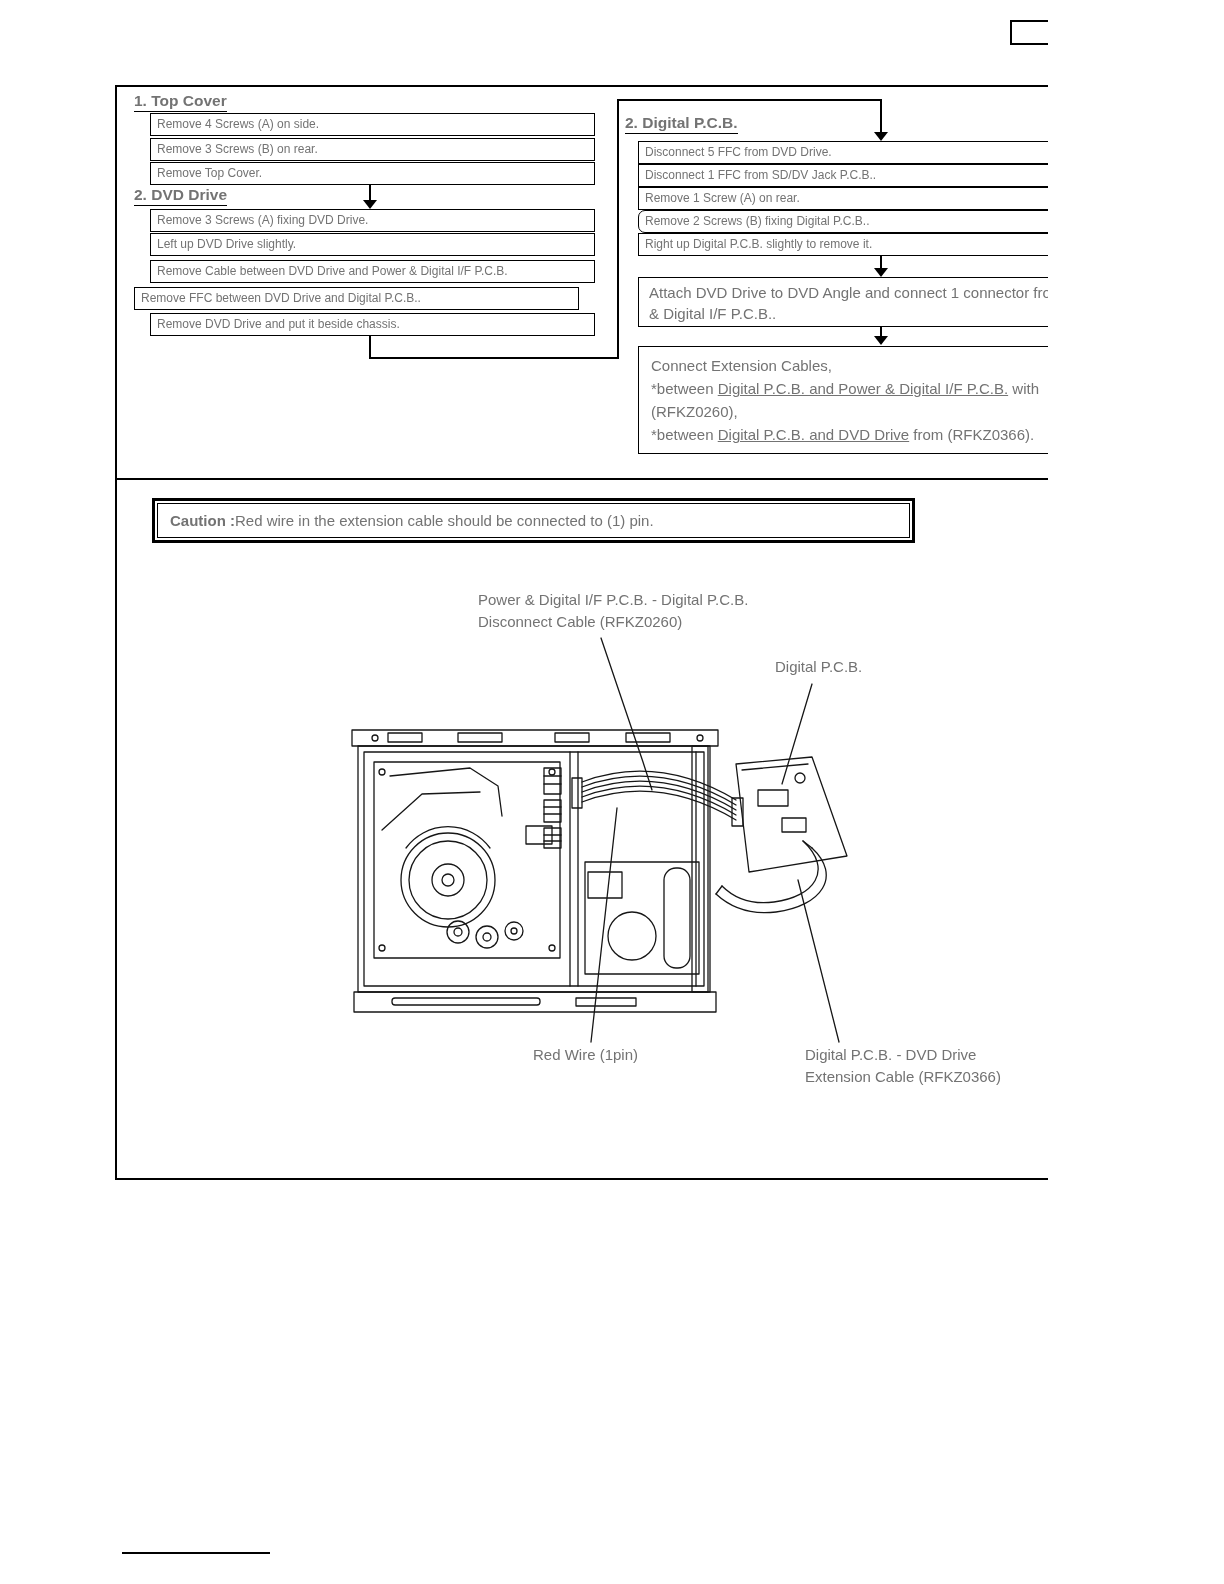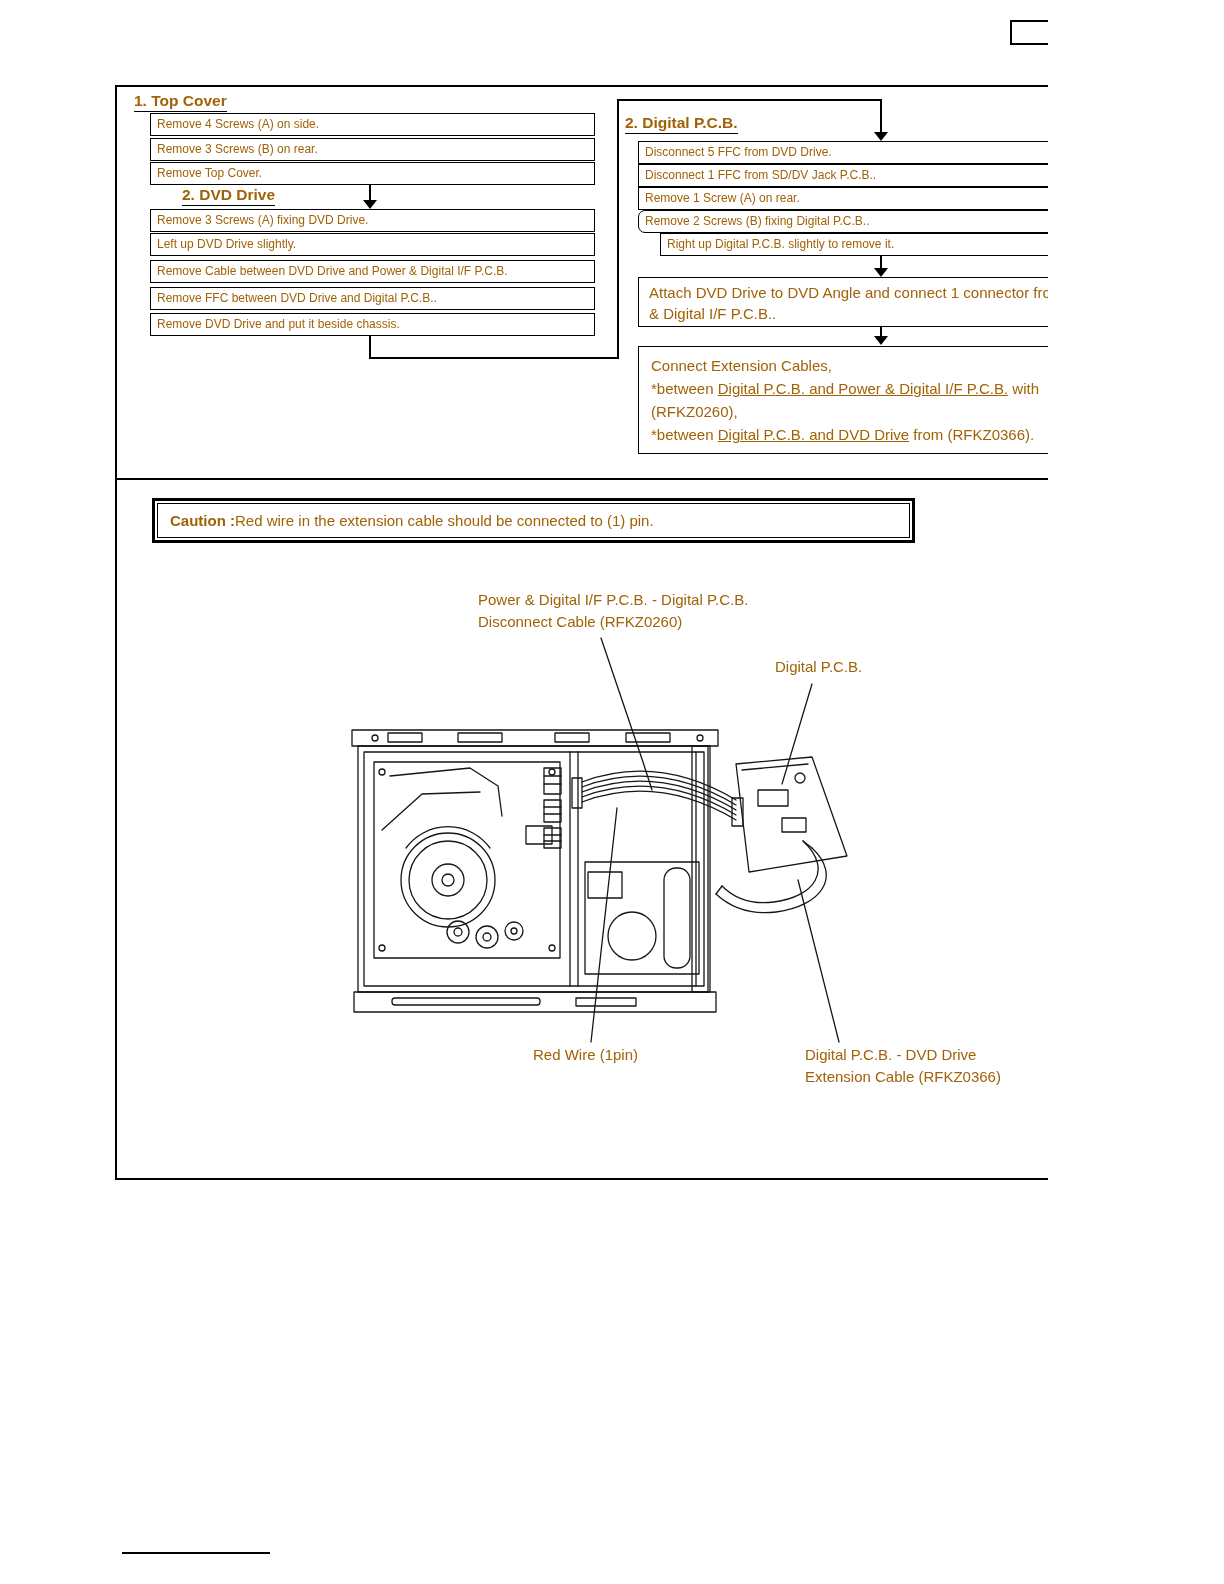--- a/index.html
+++ b/index.html
@@ -1,19 +1,19 @@
 <!DOCTYPE html>
 <html><head>
 <meta charset="utf-8">
 <style>
   * { box-sizing: border-box; }
   html,body { margin:0; padding:0; background:#ffffff; }
   .page {
     position:relative; width:1048px; height:1584px;
-    background:#ffffff; color:#a16207;
+    background:#ffffff; color:#737373;
     font-family:"Liberation Sans","DejaVu Sans",sans-serif;
     overflow:hidden;
   }
   .abs { position:absolute; }
   .frame { border:2px solid #000; }
   .thinframe { border:2px solid #000; }
   .divider { background:#000; }
   .step {
     position:absolute; border:1.5px solid #000; height:23px;
     font-size:12px; line-height:20px; padding:0 6px;
@@ -54,46 +54,46 @@
     <span class="u">1. Top Cover</span>
   </div>
 
   <div class="step" style="left:150px; top:113px; width:445px;">Remove 4 Screws (A) on side.</div>
   <div class="step" style="left:150px; top:138px; width:445px;">Remove 3 Screws (B) on rear.</div>
   <div class="step" style="left:150px; top:162px; width:445px;">Remove Top Cover.</div>
 
   <div class="vl" style="left:369px; top:185px; width:2px; height:16px;"></div>
   <div class="ah-down" style="left:363px; top:200px;"></div>
 
-  <div class="heading" style="left:131px; top:186px;margin-left:48px;">
+  <div class="heading" style="left:131px; top:186px;">
     <span class="u">2. DVD Drive</span>
   </div>
 
   <div class="step" style="left:150px; top:209px; width:445px;">Remove 3 Screws (A) fixing DVD Drive.</div>
   <div class="step" style="left:150px; top:233px; width:445px;">Left up DVD Drive slightly.</div>
   <div class="step" style="left:150px; top:260px; width:445px;">Remove Cable between DVD Drive and Power &amp; Digital I/F P.C.B.</div>
-  <div class="step" style="left:150px; top:287px; width:445px;">Remove FFC between DVD Drive and Digital P.C.B..</div>
+  <div class="step" style="left:134px; top:287px; width:445px;">Remove FFC between DVD Drive and Digital P.C.B..</div>
   <div class="step" style="left:150px; top:313px; width:445px;">Remove DVD Drive and put it beside chassis.</div>
 
   <div class="vl" style="left:369px; top:336px; width:2px;  height:23px;"></div>
   <div class="hl" style="left:369px; top:357px; width:250px; height:2px;"></div>
   <div class="vl" style="left:617px; top:99px;  width:2px;  height:260px;"></div>
   <div class="hl" style="left:617px; top:99px;  width:265px; height:2px;"></div>
   <div class="vl" style="left:880px; top:99px;  width:2px;  height:34px;"></div>
   <div class="ah-down" style="left:874px; top:132px;"></div>
 
   <div class="heading" style="left:622px; top:114px;">
     <span class="u">2. Digital P.C.B.</span>
   </div>
 
   <div class="step" style="left:638px; top:141px; width:487px;">Disconnect 5 FFC from DVD Drive.</div>
   <div class="step" style="left:638px; top:164px; width:487px;">Disconnect 1 FFC from SD/DV Jack P.C.B..</div>
   <div class="step" style="left:638px; top:187px; width:487px;">Remove 1 Screw (A) on rear.</div>
   <div class="step" style="left:638px; top:210px; width:487px;border-radius:7px;">Remove 2 Screws (B) fixing Digital P.C.B..</div>
-  <div class="step" style="left:660px; top:233px; width:487px;">Right up Digital P.C.B. slightly to remove it.</div>
+  <div class="step" style="left:638px; top:233px; width:487px;">Right up Digital P.C.B. slightly to remove it.</div>
 
   <div class="vl" style="left:880px; top:256px; width:2px; height:13px;"></div>
   <div class="ah-down" style="left:874px; top:268px;"></div>
 
   <div class="note-box attach" style="left:638px; top:277px; width:487px; height:50px;">Attach DVD Drive to DVD Angle and connect 1 connector from Power &amp; Digital I/F P.C.B..</div>
 
   <div class="vl" style="left:880px; top:327px; width:2px; height:10px;"></div>
   <div class="ah-down" style="left:874px; top:336px;"></div>
 
   <div class="note-box connect" style="left:638px; top:346px; width:487px; height:108px;">

